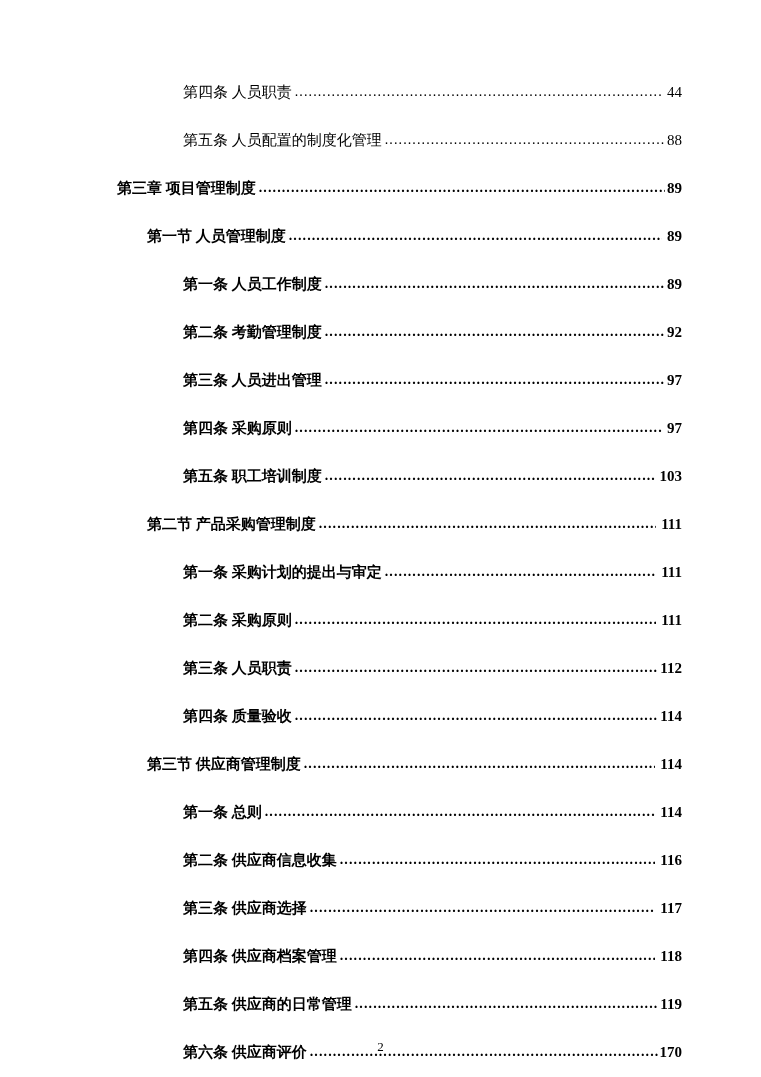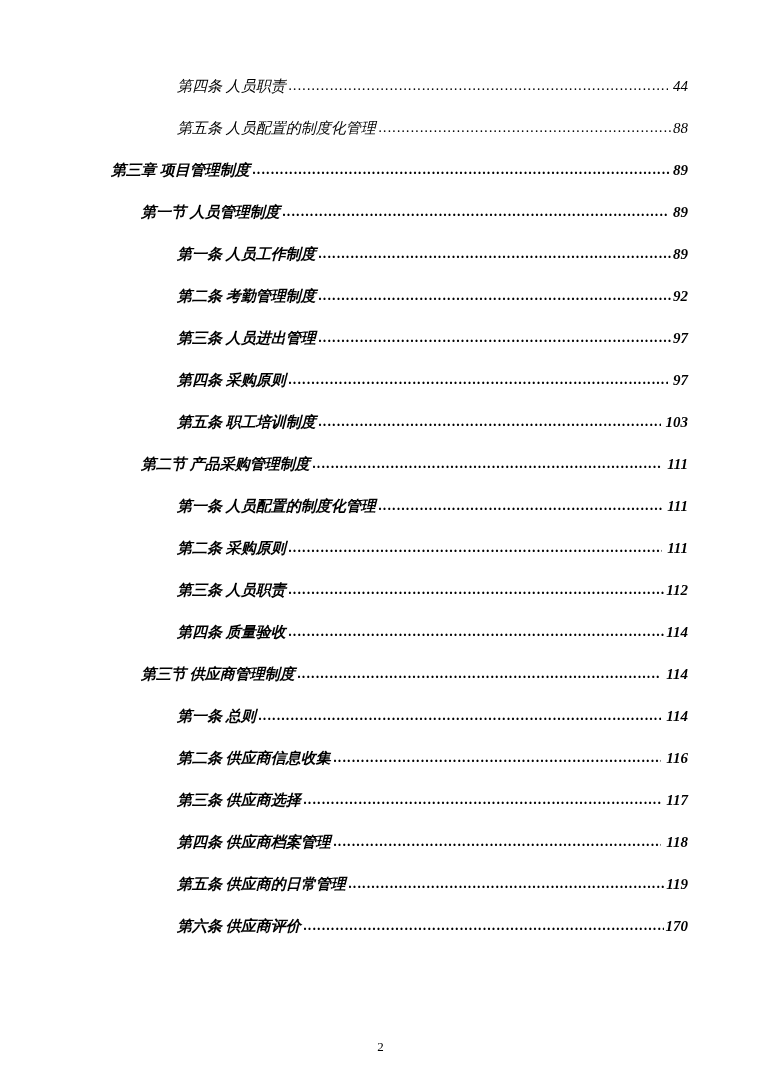--- a/index.html
+++ b/index.html
@@ -23,24 +23,23 @@
     padding: 78px 72px 0 72px;
   }
   .toc {
     display: block;
   }
   .toc-entry {
     display: flex;
     align-items: baseline;
     font-size: 15px;
     line-height: 1.0;
-    margin: 1px;
+    margin: 7px;
     padding: 0;
     height: 41px;
-    font-style: italic;
   }
   .toc-entry .label {
     white-space: nowrap;
     flex: 0 0 auto;
   }
   .toc-entry .dots {
     flex: 1 1 auto;
     overflow: hidden;
     white-space: nowrap;
     margin: 0 2px 0 3px;
@@ -121,21 +120,21 @@
         <span class="label">第五条  职工培训制度</span>
         <span class="dots">.......................................................................................................................</span>
         <span class="page-num gap-left-num">103</span>
       </div>
       <div class="toc-entry lvl-section">
         <span class="label">第二节  产品采购管理制度</span>
         <span class="dots">.......................................................................................................................</span>
         <span class="page-num gap-left-num">111</span>
       </div>
       <div class="toc-entry lvl-article-b">
-        <span class="label">第一条  人员配置的制度化管理</span>
+        <span class="label">第一条  采购计划的提出与审定</span>
         <span class="dots">.......................................................................................................................</span>
         <span class="page-num gap-left-num">111</span>
       </div>
       <div class="toc-entry lvl-article-b">
         <span class="label">第二条  采购原则</span>
         <span class="dots">.......................................................................................................................</span>
         <span class="page-num gap-left-num">111</span>
       </div>
       <div class="toc-entry lvl-article-b">
         <span class="label">第三条  人员职责</span>

